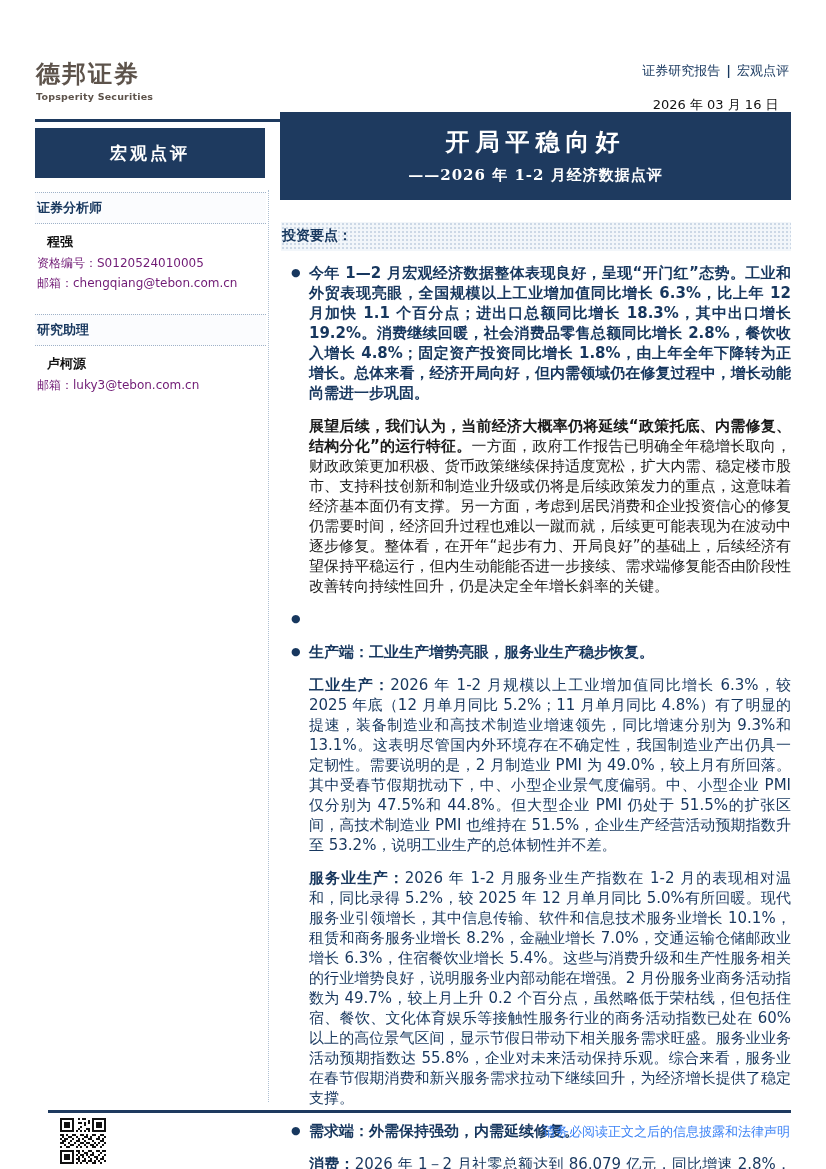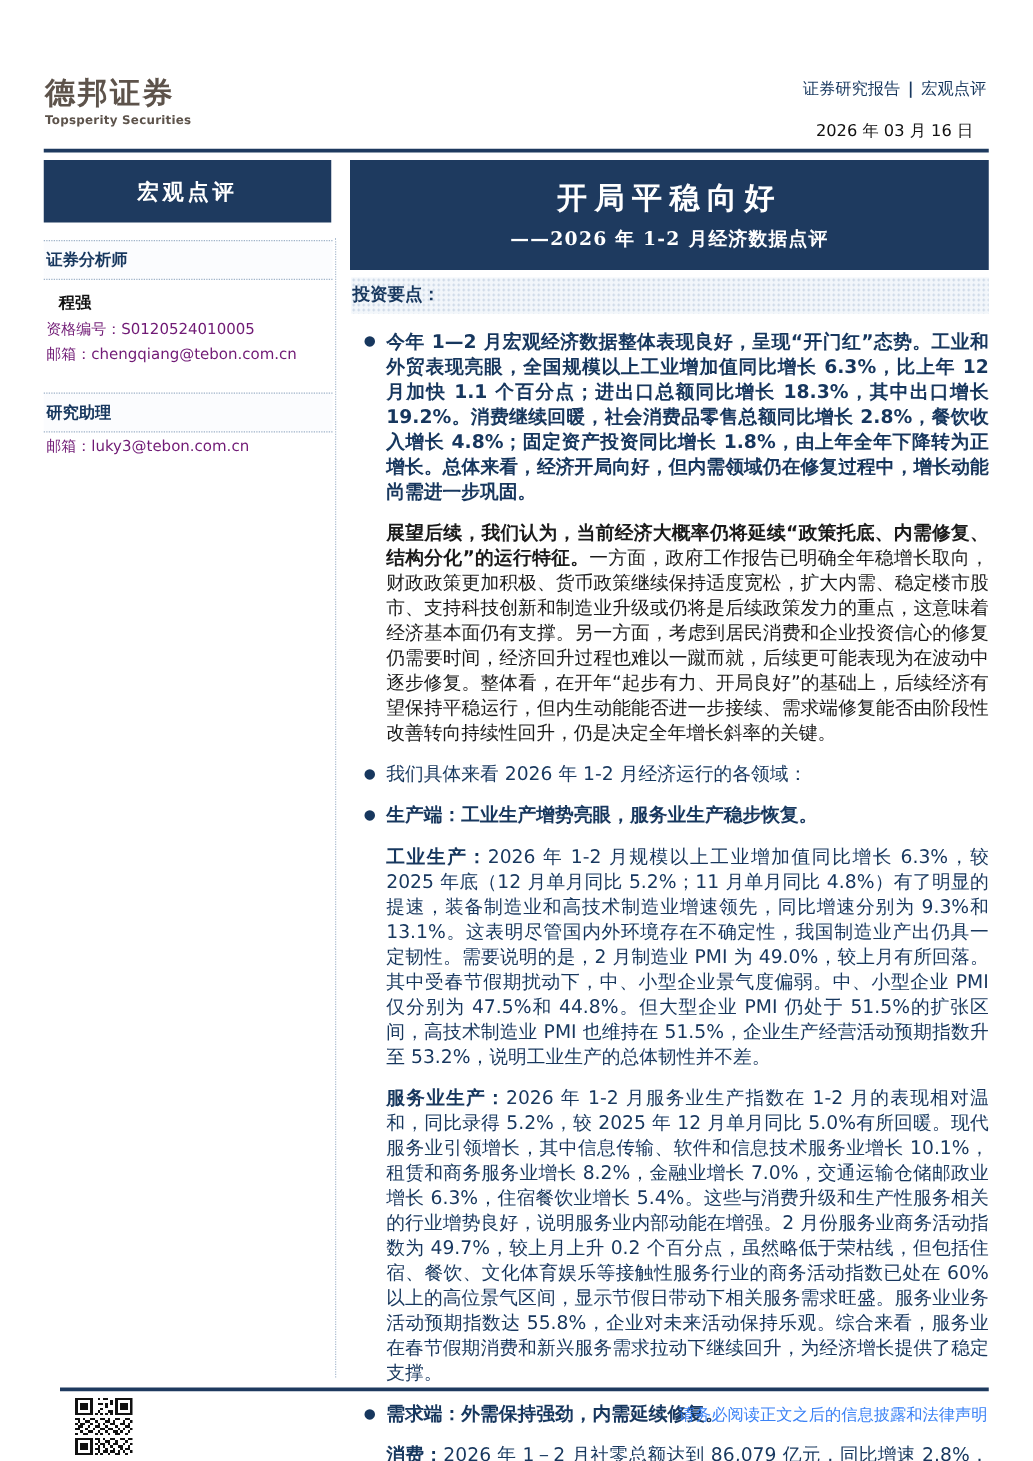--- a/index.html
+++ b/index.html
@@ -21,21 +21,21 @@
   .report-kind .sep { margin:0 6px; font-weight:bold; }
   .report-date { font-size:13px; color:#111; margin-top:16px; font-weight:normal;text-align:center; }
   .top-rule { position:absolute; left:35px; top:119px; width:756px; height:3px; background:#1e3a5f; }
   
   .band-left {
     position:absolute; left:35px; top:128px; width:230px; height:50px;
     background:#1e3a5f; color:#fff; display:flex; align-items:center; justify-content:center;
     font-size:17px; font-weight:bold; letter-spacing:3px; font-family:"DejaVu Serif", serif;
   }
   .band-right {
-    position:absolute; left:280px; top:128px; width:511px; height:88px;
+    position:absolute; left:280px; top:112px; width:511px; height:88px;
     background:#1e3a5f; color:#fff; text-align:center;
     font-family:"DejaVu Serif", serif;
   }
   .band-title { font-size:24px; font-weight:bold; letter-spacing:6px; margin-top:14px; }
   .band-subtitle { font-size:15px; font-weight:bold; letter-spacing:1px; margin-top:8px; }
   
   .sidebar { position:absolute; left:35px; top:192px; width:231px; }
   .side-sec {
     font-size:13px; font-weight:bold; color:#17375e;
     border-top:1px dotted #9fb2c8; border-bottom:1px dotted #9fb2c8;
@@ -101,20 +101,21 @@
     <div class="side-sec">证券分析师</div>
     <div class="side-name">程强</div>
     <div class="side-line">
       <span class="lbl">资格编号：</span><span>S0120524010005</span>
     </div>
     <div class="side-line">
       <span class="lbl">邮箱：</span><span>chengqiang@tebon.com.cn</span>
     </div>
     <div class="side-gap"></div>
     <div class="side-sec">研究助理</div>
+    <div class="side-name">卢柯源</div>
     <div class="side-line">
       <span class="lbl">邮箱：</span><span>luky3@tebon.com.cn</span>
     </div>
   </div>
 
   <div class="v-divider"></div>
 
   <div class="main">
     <div class="sec-header">投资要点：</div>
 
@@ -122,21 +123,20 @@
       <span class="dot navy">●</span>
       <div class="bullet-text navy b">今年 1—2 月宏观经济数据整体表现良好，呈现“开门红”态势。工业和外贸表现亮眼，全国规模以上工业增加值同比增长 6.3%，比上年 12 月加快 1.1 个百分点；进出口总额同比增长 18.3%，其中出口增长 19.2%。消费继续回暖，社会消费品零售总额同比增长 2.8%，餐饮收入增长 4.8%；固定资产投资同比增长 1.8%，由上年全年下降转为正增长。总体来看，经济开局向好，但内需领域仍在修复过程中，增长动能尚需进一步巩固。</div>
     </div>
 
     <div class="para black">
       <span class="lead">展望后续，我们认为，当前经济大概率仍将延续“政策托底、内需修复、结构分化”的运行特征。</span><span>一方面，政府工作报告已明确全年稳增长取向，财政政策更加积极、货币政策继续保持适度宽松，扩大内需、稳定楼市股市、支持科技创新和制造业升级或仍将是后续政策发力的重点，这意味着经济基本面仍有支撑。另一方面，考虑到居民消费和企业投资信心的修复仍需要时间，经济回升过程也难以一蹴而就，后续更可能表现为在波动中逐步修复。整体看，在开年“起步有力、开局良好”的基础上，后续经济有望保持平稳运行，但内生动能能否进一步接续、需求端修复能否由阶段性改善转向持续性回升，仍是决定全年增长斜率的关键。</span>
     </div>
 
     <div class="bullet">
       <span class="dot navy">●</span>
-      <div class="bullet-text navy">我们具体来看 2026 年 1-2 月经济运行的各领域：</div>
     </div>
 
     <div class="bullet">
       <span class="dot navy">●</span>
       <div class="bullet-text navy b">生产端：工业生产增势亮眼，服务业生产稳步恢复。</div>
     </div>
 
     <div class="para navy">
       <span class="lead">工业生产：</span><span>2026 年 1-2 月规模以上工业增加值同比增长 6.3%，较 2025 年底（12 月单月同比 5.2%；11 月单月同比 4.8%）有了明显的提速，装备制造业和高技术制造业增速领先，同比增速分别为 9.3%和 13.1%。这表明尽管国内外环境存在不确定性，我国制造业产出仍具一定韧性。需要说明的是，2 月制造业 PMI 为 49.0%，较上月有所回落。其中受春节假期扰动下，中、小型企业景气度偏弱。中、小型企业 PMI 仅分别为 47.5%和 44.8%。但大型企业 PMI 仍处于 51.5%的扩张区间，高技术制造业 PMI 也维持在 51.5%，企业生产经营活动预期指数升至 53.2%，说明工业生产的总体韧性并不差。</span>
     </div>

